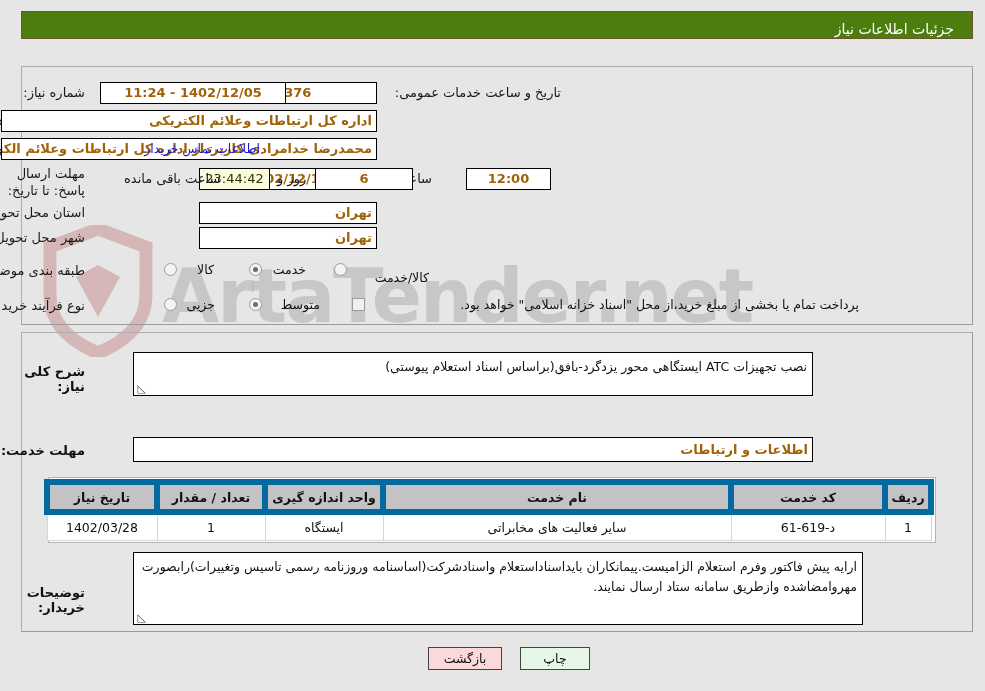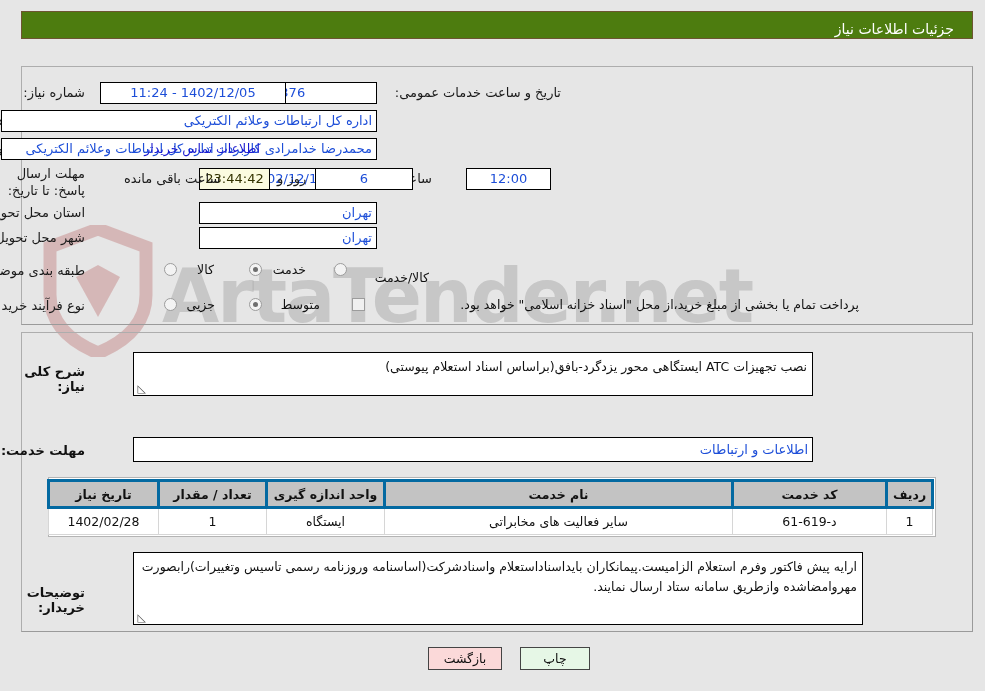--- a/index.html
+++ b/index.html
@@ -80,28 +80,29 @@
     color: #1a1a1a;
     white-space: nowrap;
     z-index: 4;
   }
   .fld {
     position: absolute;
     box-sizing: border-box;
     background: #ffffff;
     border: 1px solid #000000;
     font-size: 13px;
-    color: #1d4ed8;
+    color: #a16207;
     line-height: 20px;
     height: 22px;
     padding: 0 4px;
     overflow: hidden;
     white-space: nowrap;
     z-index: 4;
     font-family: "DejaVu Sans", "Liberation Sans", sans-serif;
+    font-weight: bold;
   }
   .fld.ctr { text-align: center; }
   .fld.rtl { text-align: right; }
   .fld.ltr { direction: ltr; }
   .fld.timer {
     background: #fbfbe0;
     color: #333300;
     font-weight: normal;
   }
   .linktext {
@@ -190,21 +191,21 @@
     box-sizing: border-box;
   }
   table.items {
     border-collapse: collapse;
     width: 100%;
     font-size: 12.5px;
     table-layout: fixed;
   }
   table.items th {
     background: #c3c3c3;
-    border: 3px solid #0369a1;
+    border: 6px solid #0369a1;
     height: 24px;
     font-weight: bold;
     color: #111;
     text-align: center;
     padding: 0 3px;
   }
   table.items td {
     background: #ffffff;
     border: 1px solid #d6d6d6;
     height: 25px;
@@ -324,21 +325,21 @@
           <th>تاریخ نیاز</th>
         </tr>
       </thead>
       <tbody>
         <tr>
           <td>1</td>
           <td>د-619-61</td>
           <td>سایر فعالیت های مخابراتی</td>
           <td>ایستگاه</td>
           <td>1</td>
-          <td>1402/02/28</td>
+          <td>1402/03/28</td>
         </tr>
       </tbody>
     </table>
   </div>
 
   <div class="sectionhdr" style="right:900px; top:585px;">توضیحات خریدار:</div>
   <div class="ta" style="right:122px; top:552px; width:730px; height:73px; line-height:20px;">
     <span>ارایه پیش فاکتور وفرم استعلام الزامیست.پیمانکاران بایداسناداستعلام واسنادشرکت(اساسنامه وروزنامه رسمی تاسیس وتغییرات)رابصورت مهروامضاشده وازطریق سامانه ستاد ارسال نمایند.</span>
     <span class="grip">◺</span>
   </div>

